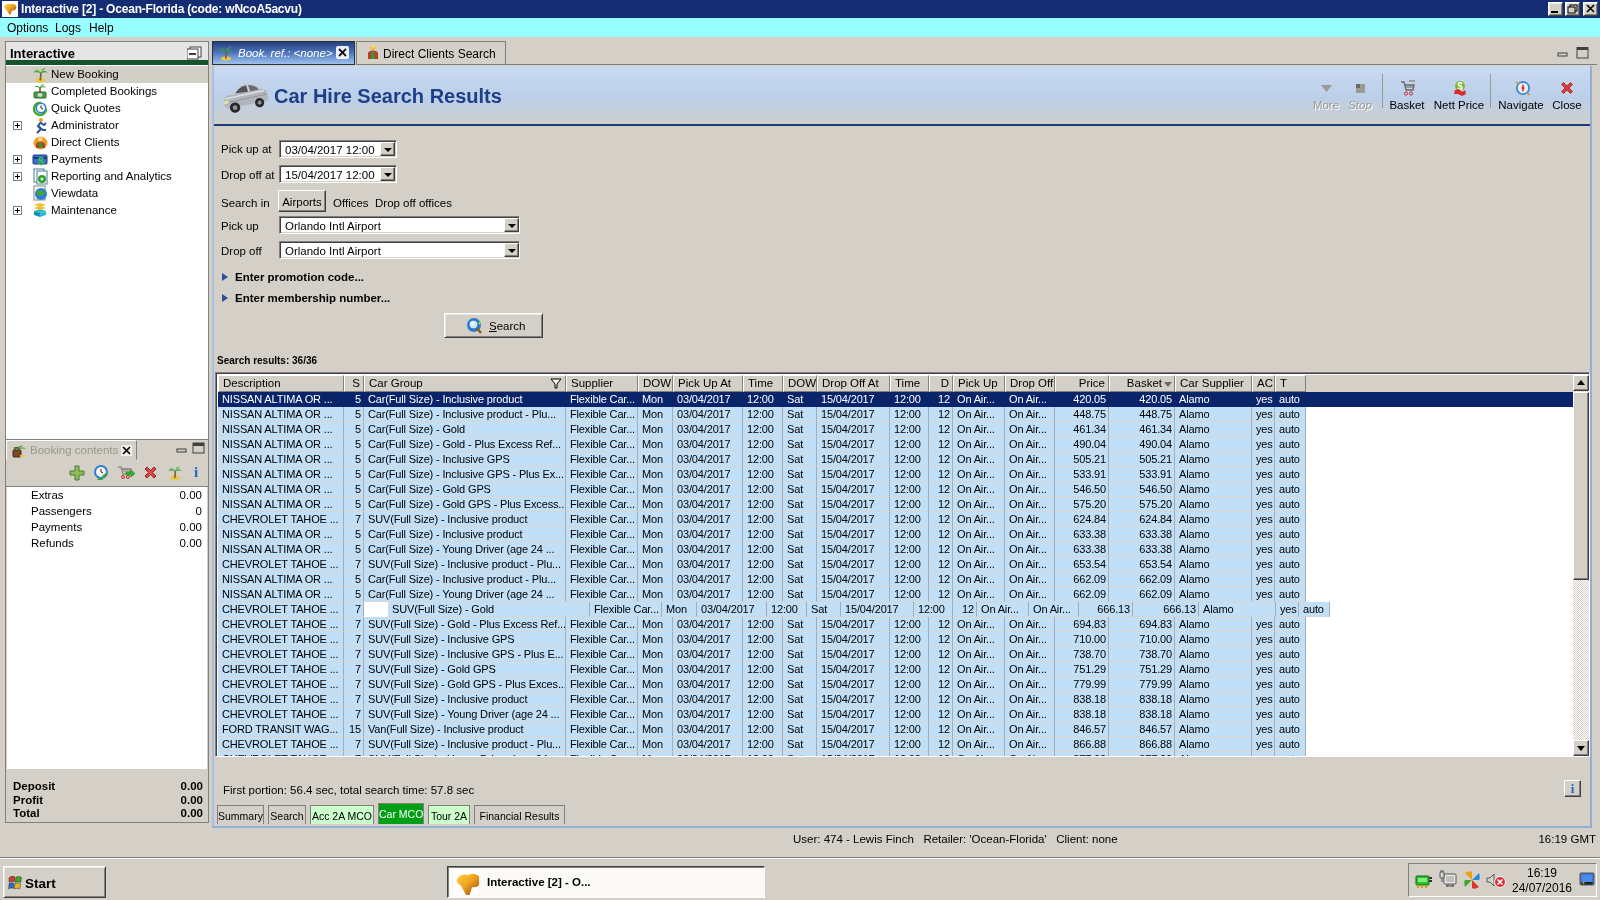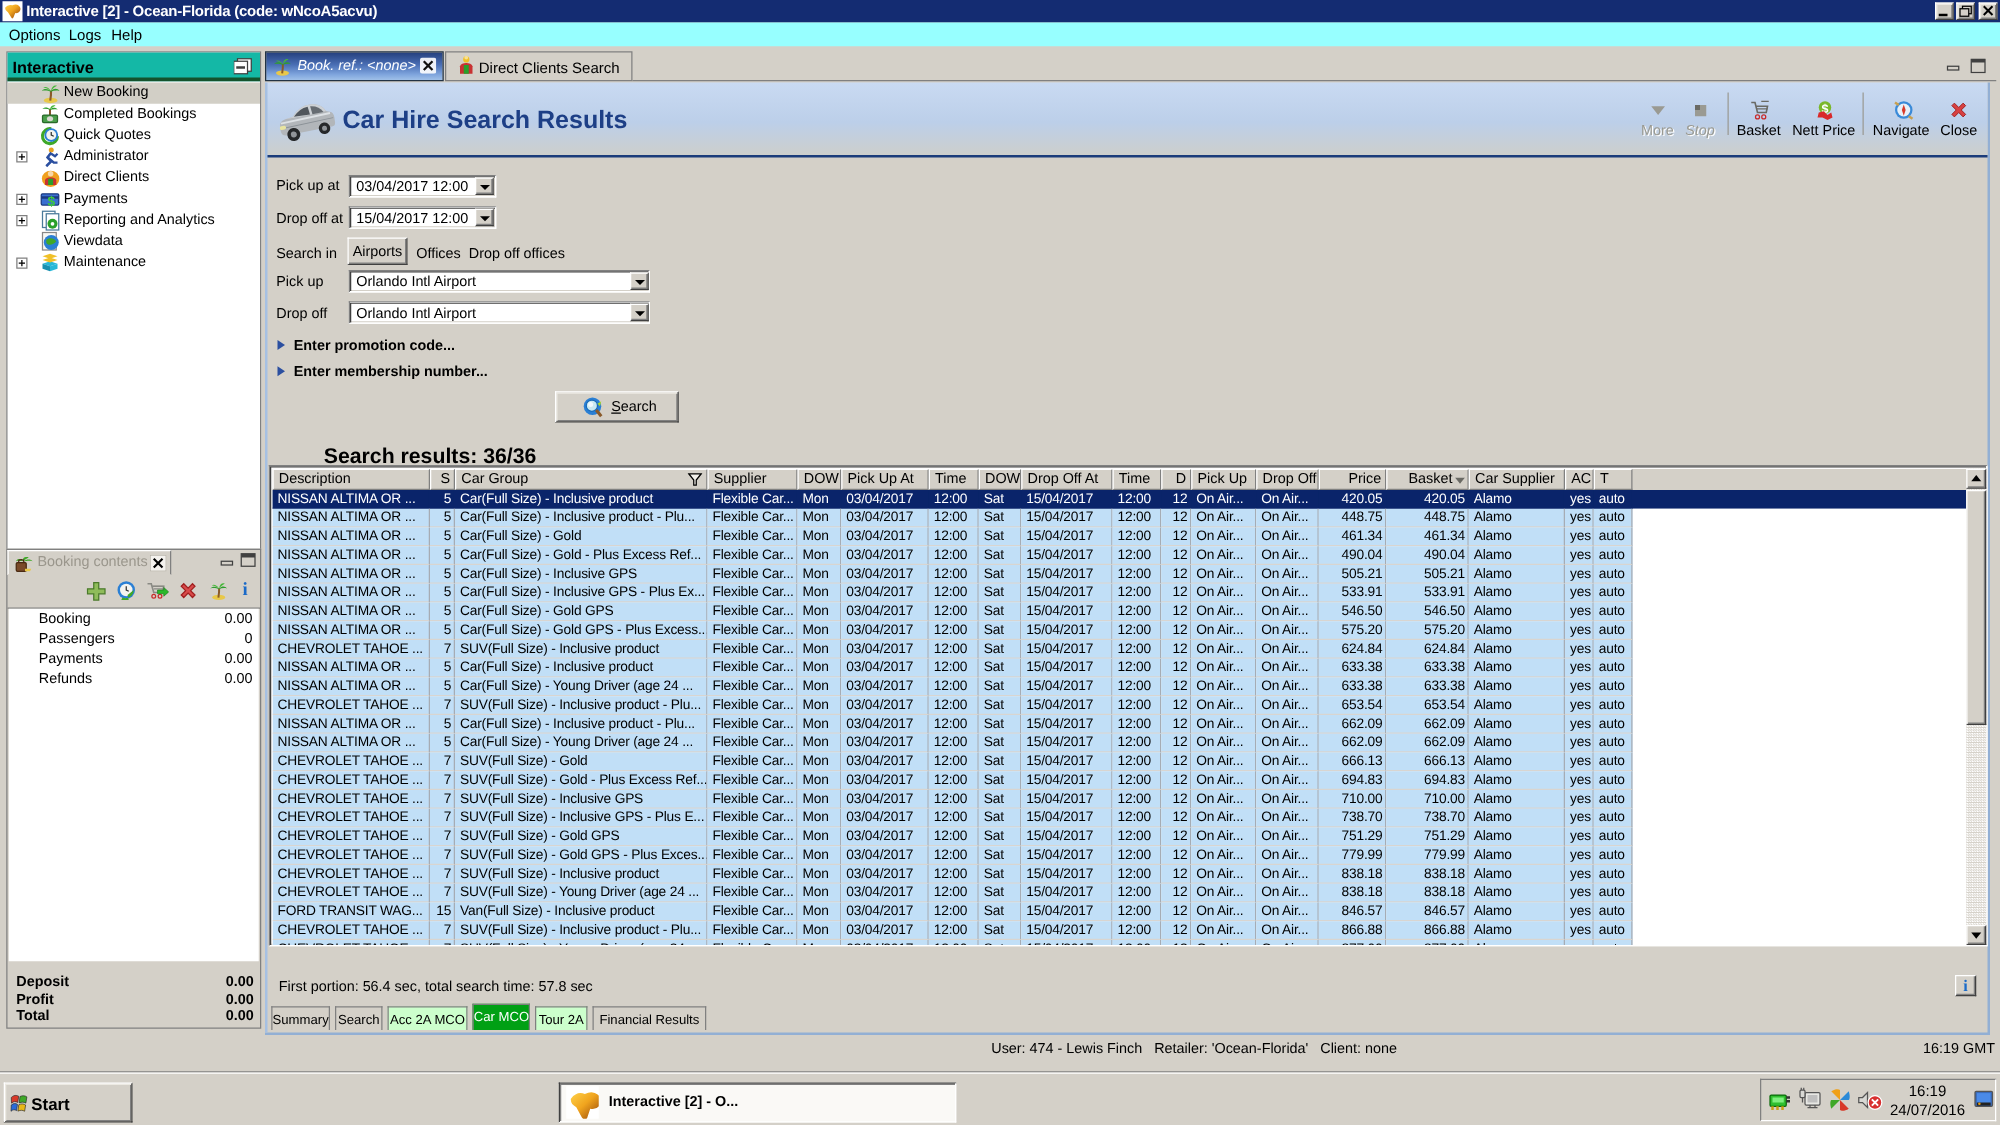--- a/index.html
+++ b/index.html
@@ -8,21 +8,21 @@
 
 #titlebar { position:absolute; left:0; top:0; width:1600px; height:18px; background:#142C72; color:#fff; }
 #titlebar .appicon { position:absolute; left:2px; top:1px; width:16px; height:16px; background:#fff; }
 #titlebar .ttext { position:absolute; left:21px; top:2px; font-weight:bold; font-size:12px; letter-spacing:-0.2px; }
 .winbtn { position:absolute; top:2px; width:15px; height:14px; background:#D4D0C8; border:1px solid; border-color:#fff #404040 #404040 #fff; box-shadow:inset 1px 1px 0 #ECE9E2, inset -1px -1px 0 #808080; font-size:9px; text-align:center; color:#000; line-height:12px; }
 
 #menubar { position:absolute; left:0; top:18px; width:1600px; height:19px; background:#97FFFF; }
 
 
 #leftpanel { position:absolute; left:5px; top:41px; width:204px; height:399px; background:#fff; border:1px solid #808080; }
-#lp-head { position:absolute; left:0; top:0; width:202px; height:23px; background:#14b8a6; border-bottom:3px solid #14532d; }
+#lp-head { position:absolute; left:0; top:0; width:202px; height:23px; background:#e5e5e5; border-bottom:5px solid #14532d; }
 #lp-head .t { position:absolute; left:4px; top:4px; font-weight:bold; font-size:13px; }
 #tree { position:absolute; left:0; top:24px; width:202px; }
 .trow { position:relative; height:17px; line-height:17px; white-space:nowrap; }
 .trow.sel { background:#D2CFC6; }
 .trow .plus { position:absolute; left:7px; top:4px; width:9px; height:9px; border:1px solid #808080; background:#fff; }
 .trow .plus:before { content:""; position:absolute; left:1px; top:3px; width:5px; height:1px; background:#000; }
 .trow .plus:after { content:""; position:absolute; left:3px; top:1px; width:1px; height:5px; background:#000; }
 .trow .ico { position:absolute; left:26px; top:0px; width:17px; height:17px; }
 .trow .lbl { position:absolute; left:45px; font-size:11.5px; }
 
@@ -264,21 +264,21 @@
           <path d="M8.8 6.5 C9 9,8.6 12,8.2 14.5" stroke="#8A5A28" stroke-width="1.7" fill="none"></path>
           <path d="M8.8 6.8 C6.2 4.6,3 4.6,1.4 6.6 C4 6.1,6.8 6.4,8.8 7.3 Z" fill="#2E9E2E"></path>
           <path d="M8.8 6.8 C6.8 3.6,4.2 3,2.6 4.1 C5.2 4.2,7.2 5.2,8.8 6.8 Z" fill="#45B838"></path>
           <path d="M8.8 6.8 C9.2 3.2,11.6 1.6,13.6 2.6 C11.6 3.7,9.8 5.1,8.8 6.8 Z" fill="#45B838"></path>
           <path d="M8.8 6.8 C11.2 4.2,14.2 4.7,15.6 6.7 C13 6,10.8 6.4,8.8 7.3 Z" fill="#2E9E2E"></path>
         </svg></span>
     <span style="position:absolute;left:188px;top:4px;font-size:15px;font-weight:bold;color:#1A6AC8;font-family:'Liberation Serif',serif;">i</span>
   </div>
   <div id="bc-white">
     <div class="bcrow">
-        <span class="l">Booking</span>
+        <span class="l">Extras</span>
         <span class="v">0.00</span>
       </div>
     <div class="bcrow">
         <span class="l">Passengers</span>
         <span class="v">0</span>
       </div>
     <div class="bcrow">
         <span class="l">Payments</span>
         <span class="v">0.00</span>
       </div>
@@ -409,21 +409,21 @@
       <div id="searchbtn" style="position:absolute;left:232px;top:247px;width:99px;height:25px;background:#D4D0C8;border:1px solid;border-color:#fff #404040 #404040 #fff;box-shadow:inset 1px 1px 0 #ECE9E2, inset -1px -1px 0 #808080;">
         <svg style="position:absolute;left:20px;top:3px;" width="19" height="19" viewBox="0 0 19 19">
             <circle cx="9" cy="8" r="7" fill="#2A7FD4"></circle>
             <circle cx="8.5" cy="7.5" r="4.5" fill="#C8E8F0" stroke="#186AB8"></circle>
             <circle cx="7.5" cy="6.5" r="2" fill="#F0F8FC"></circle>
             <path d="M12 11 L16 16" stroke="#8A5A2A" stroke-width="2.5"></path>
             <path d="M13 6 L16 4 L15 8" fill="#A8D828"></path>
           </svg>
         <span style="position:absolute;left:44px;top:6px;font-size:11.5px;"><u>S</u>earch</span>
       </div>
-      <div style="position:absolute;left:5px;top:289px;font-weight:bold;font-size:17px;margin-left:42px;">Search results: 36/36</div>
+      <div style="position:absolute;left:5px;top:289px;font-weight:bold;font-size:10px;">Search results: 36/36</div>
     </div>
     <div id="gridwrap">
       <div id="grid">
           <div class="ghead">
             <div class="hc " style="width:126px;">Description</div>
             <div class="hc num" style="width:20px;">S</div>
             <div class="hc " style="width:202px;">Car Group<svg style="position:absolute;right:3px;top:2px;" width="12" height="12" viewBox="0 0 12 12">
                 <path d="M1 1 L11 1 L7 6 L7 10 L5 10 L5 6 Z" fill="#F2F0EA" stroke="#000"></path>
               </svg></div>
             <div class="hc " style="width:72px;">Supplier</div>
@@ -720,21 +720,21 @@
             <div class="c " style="width:50px;">On Air...</div>
             <div class="c num" style="width:54px;">662.09</div>
             <div class="c num" style="width:66px;">662.09</div>
             <div class="c " style="width:77px;">Alamo</div>
             <div class="c " style="width:23px;">yes</div>
             <div class="c " style="width:31px;">auto</div>
           </div>
           <div class="grow">
             <div class="c " style="width:126px;">CHEVROLET TAHOE ...</div>
             <div class="c num" style="width:20px;">7</div>
-            <div class="c " style="width:202px;">SUV(Full Size) - Gold</div>
+            <div class="c " style="width:202px;margin-left:24px;">SUV(Full Size) - Gold</div>
             <div class="c " style="width:72px;">Flexible Car...</div>
             <div class="c " style="width:35px;">Mon</div>
             <div class="c " style="width:70px;">03/04/2017</div>
             <div class="c " style="width:40px;">12:00</div>
             <div class="c " style="width:34px;">Sat</div>
             <div class="c " style="width:73px;">15/04/2017</div>
             <div class="c " style="width:39px;">12:00</div>
             <div class="c num" style="width:24px;">12</div>
             <div class="c " style="width:52px;">On Air...</div>
             <div class="c " style="width:50px;">On Air...</div>

